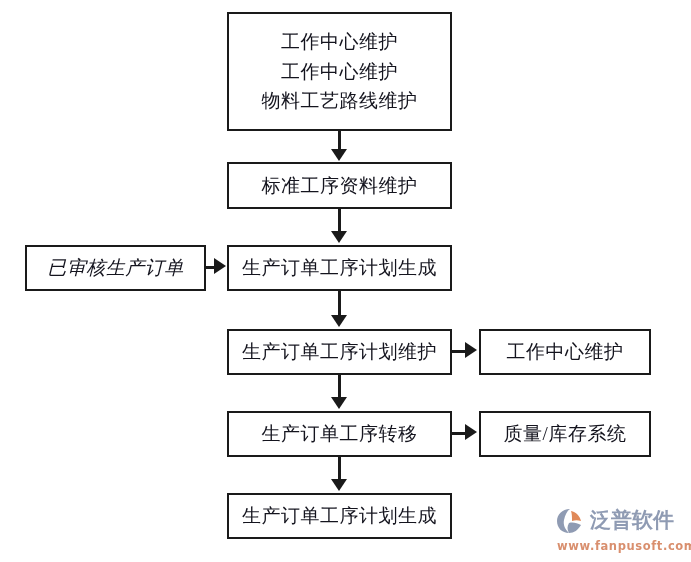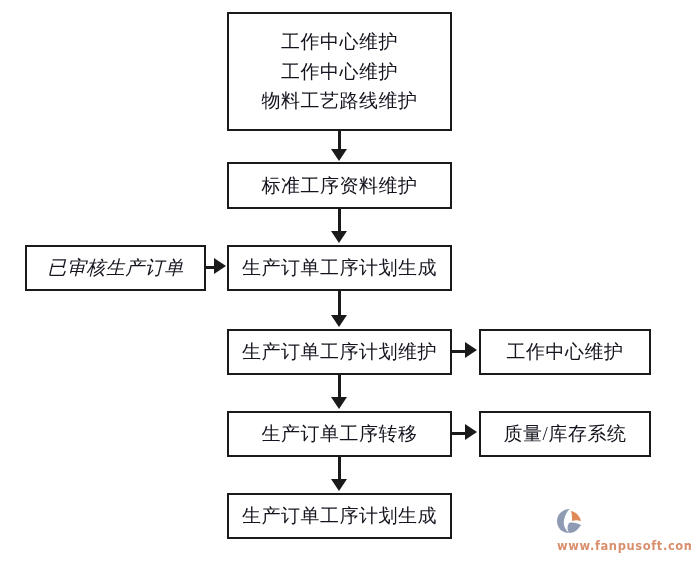--- a/index.html
+++ b/index.html
@@ -203,17 +203,18 @@
   <div class="conn conn-h" id="conn-h3"></div>
   <div class="arrow-right" id="arrow-h3"></div>
 
   <div id="watermark">
     <div id="watermark-top">
       <svg id="watermark-mark" viewBox="0 0 30 26">
         <path d="M14 1 C6 1 1 7 1 13 C1 20 6 25 13 25 C9 21 7 17 8 12 C9 7 11 3 14 1 Z" fill="#8f9bb3"></path>
         <path d="M15 3 C20 4 24 8 25 13 C22 12 19 12 16 13 C16 9 16 6 15 3 Z" fill="#e08a5a"></path>
         <path d="M13 15 C17 14 21 15 25 17 C22 22 18 25 13 25 C11 22 11 18 13 15 Z" fill="#8f9bb3"></path>
       </svg>
+      <span id="watermark-name">泛普软件</span>
     </div>
     <div id="watermark-url">www.fanpusoft.com</div>
   </div>
 
 </div>
 
 </body></html>

